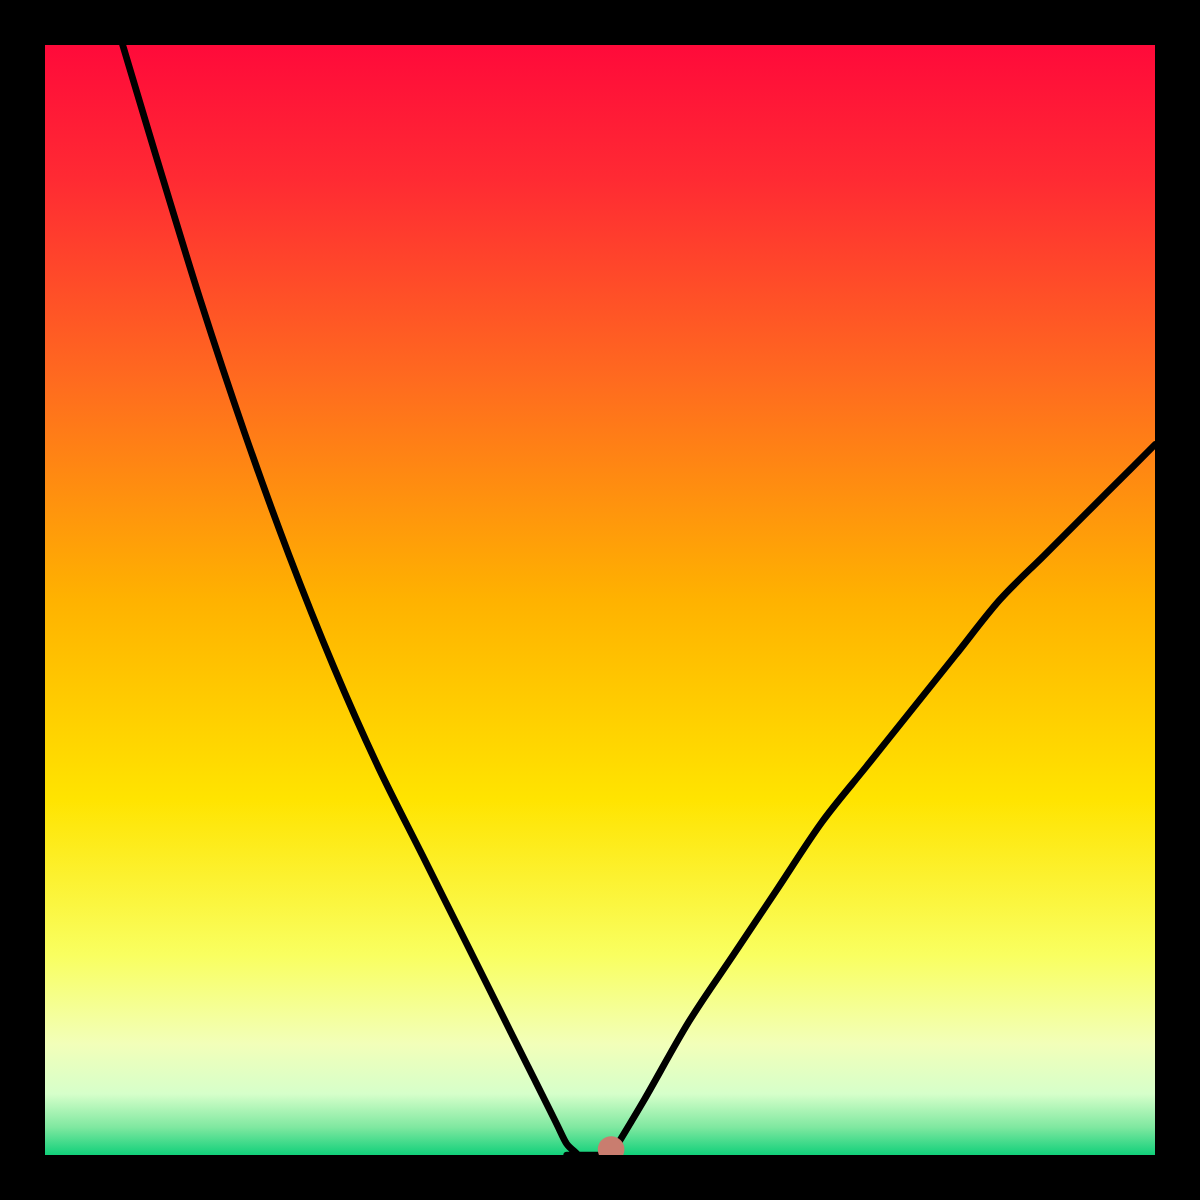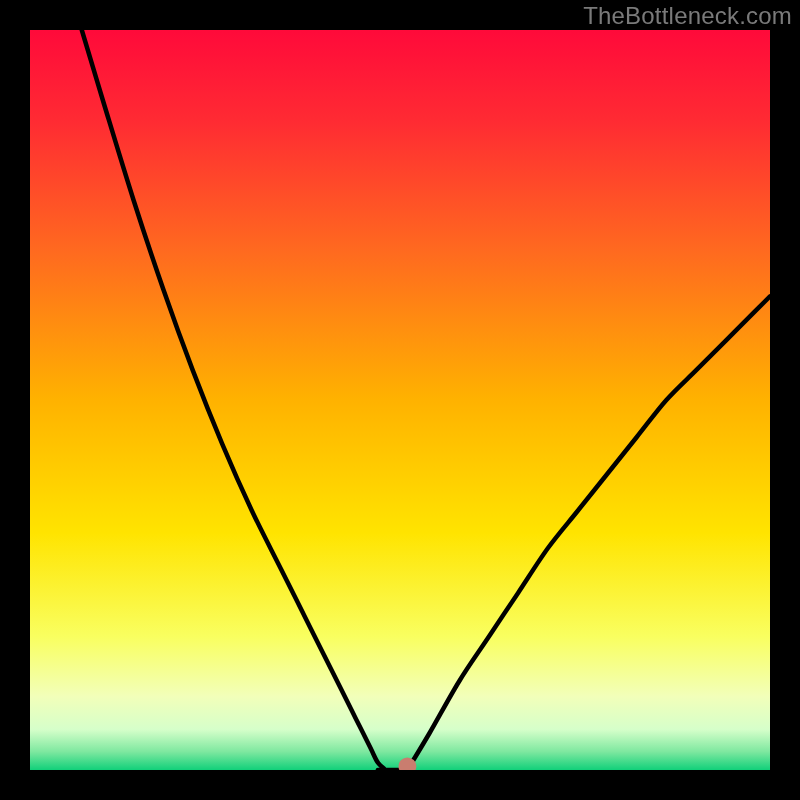--- a/index.html
+++ b/index.html
@@ -40,21 +40,20 @@
   .plot svg {
     display: block;
     width: 740px;
     height: 740px;
   }
 </style>
 </head>
 <body>
 
 <div class="frame">
-  <div class="watermark">TheBottleneck.com</div>
 
   <div class="plot">
     <svg id="plot-svg" viewBox="0 0 740 740" preserveAspectRatio="none">
       <defs>
         <linearGradient id="bg-grad" x1="0" y1="0" x2="0" y2="1">
             <stop offset="0%" stop-color="#ff0a3a"></stop>
             <stop offset="12%" stop-color="#ff2a33"></stop>
             <stop offset="30%" stop-color="#ff6a1f"></stop>
             <stop offset="50%" stop-color="#ffb200"></stop>
             <stop offset="68%" stop-color="#ffe400"></stop>

